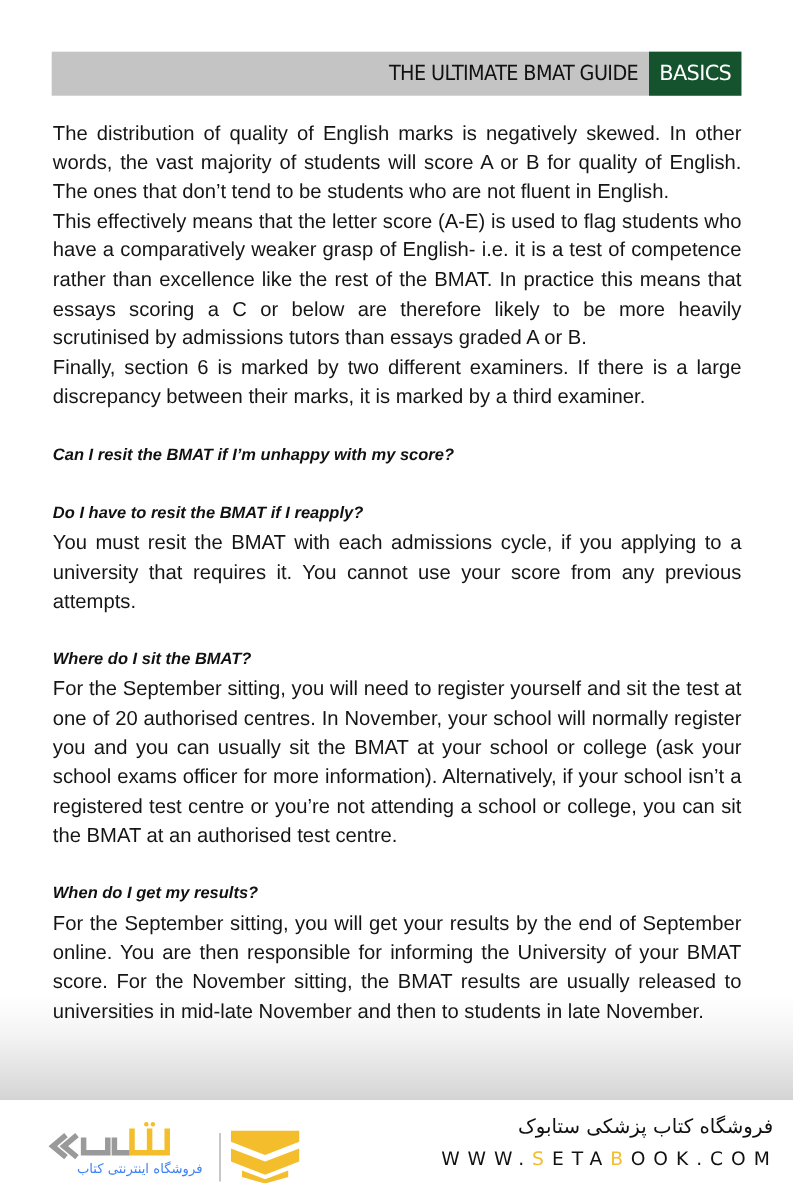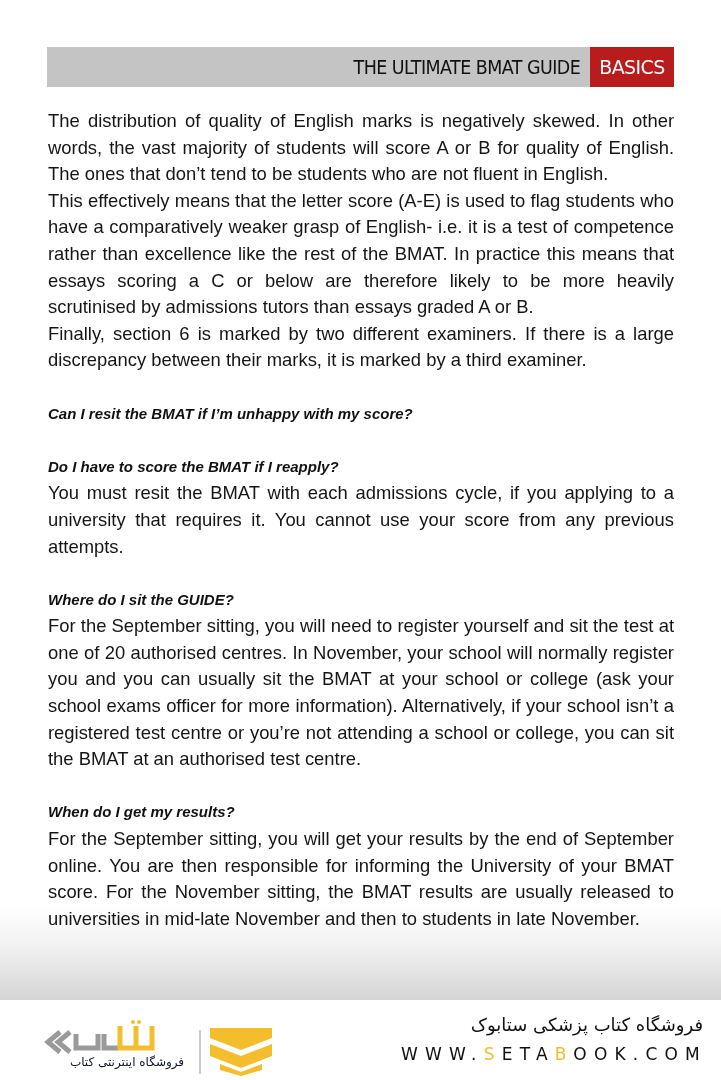--- a/index.html
+++ b/index.html
@@ -16,41 +16,41 @@
   .header-bar {
     position: absolute; left: 47px; top: 47px; width: 627px; height: 40px;
     background: #c4c4c4; display: flex; justify-content: flex-end; align-items: stretch;
   }
   .header-title {
     font-family: "DejaVu Sans", sans-serif; font-size: 19px; letter-spacing: -0.6px;
     color: #111; display: flex; align-items: center; padding-right: 11px;
     font-weight: normal; transform: scaleX(0.92); transform-origin: right center;
   }
   .header-section {
-    background: #b91c1c; color: #fff; width: 84px; display: flex; align-items: center;
+    background: #14532d; color: #fff; width: 84px; display: flex; align-items: center;
     justify-content: center; font-family: "DejaVu Sans", sans-serif; font-size: 19px;
     letter-spacing: -0.6px;
   }
   .content {
     position: absolute; left: 48px; top: 108px; width: 626px;
     font-size: 18.4px; line-height: 26.6px; text-align: justify; color: #151515;
   }
   .content p { margin: 0; }
   .content .gap { height: 26.6px; }
   .content h3 {
     margin: 0; font-size: 15px; line-height: 26.6px; font-weight: bold; font-style: italic;
     color: #111;
   }
   .content .last-line { text-align-last: left; }
   .footer {
     position: absolute; left: 0; top: 1000px; width: 721px; height: 80px; background: #fff;
   }
   .logo { position: absolute; left: 38px; top: 18px; width: 240px; height: 58px; }
   .logo-text-fa {
-    position: absolute; left: 14px; top: 37px; width: 150px; font-size: 12px; color: #0f172a;
+    position: absolute; left: 14px; top: 37px; width: 150px; font-size: 12px; color: #3b82f6;
     direction: rtl; text-align: center; font-family: "DejaVu Sans", sans-serif;
   }
   .shop-name {
     position: absolute; right: 18px; top: 14px; font-size: 18px; color: #111;
     direction: rtl; font-family: "DejaVu Sans", sans-serif; margin-left: 24px;
   }
   .site-url {
     position: absolute; right: 14px; top: 44px; font-size: 17px; color: #111;
     letter-spacing: 7.2px; font-family: "DejaVu Sans", sans-serif;
   }
@@ -67,25 +67,25 @@
 
   <div class="content">
     <p class="last-line">The distribution of quality of English marks is negatively skewed. In other words, the vast majority of students will score A or B for quality of English. The ones that don’t tend to be students who are not fluent in English.</p>
     <p class="last-line">This effectively means that the letter score (A-E) is used to flag students who have a comparatively weaker grasp of English- i.e. it is a test of competence rather than excellence like the rest of the BMAT. In practice this means that essays scoring a C or below are therefore likely to be more heavily scrutinised by admissions tutors than essays graded A or B.</p>
     <p class="last-line">Finally, section 6 is marked by two different examiners. If there is a large discrepancy between their marks, it is marked by a third examiner.</p>
     <div class="gap"></div>
 
     <h3>Can I resit the BMAT if I’m unhappy with my score?</h3>
     <div class="gap"></div>
 
-    <h3>Do I have to score the BMAT if I reapply?</h3>
+    <h3>Do I have to resit the BMAT if I reapply?</h3>
     <p class="last-line">You must resit the BMAT with each admissions cycle, if you applying to a university that requires it. You cannot use your score from any previous attempts.</p>
     <div class="gap"></div>
 
-    <h3>Where do I sit the GUIDE?</h3>
+    <h3>Where do I sit the BMAT?</h3>
     <p class="last-line">For the September sitting, you will need to register yourself and sit the test at one of 20 authorised centres. In November, your school will normally register you and you can usually sit the BMAT at your school or college (ask your school exams officer for more information). Alternatively, if your school isn’t a registered test centre or you’re not attending a school or college, you can sit the BMAT at an authorised test centre.</p>
     <div class="gap"></div>
 
     <h3>When do I get my results?</h3>
     <p class="last-line">For the September sitting, you will get your results by the end of September online. You are then responsible for informing the University of your BMAT score. For the November sitting, the BMAT results are usually released to universities in mid-late November and then to students in late November.</p>
   </div>
 </div>
 
 <div class="footer">
   <div class="logo">

